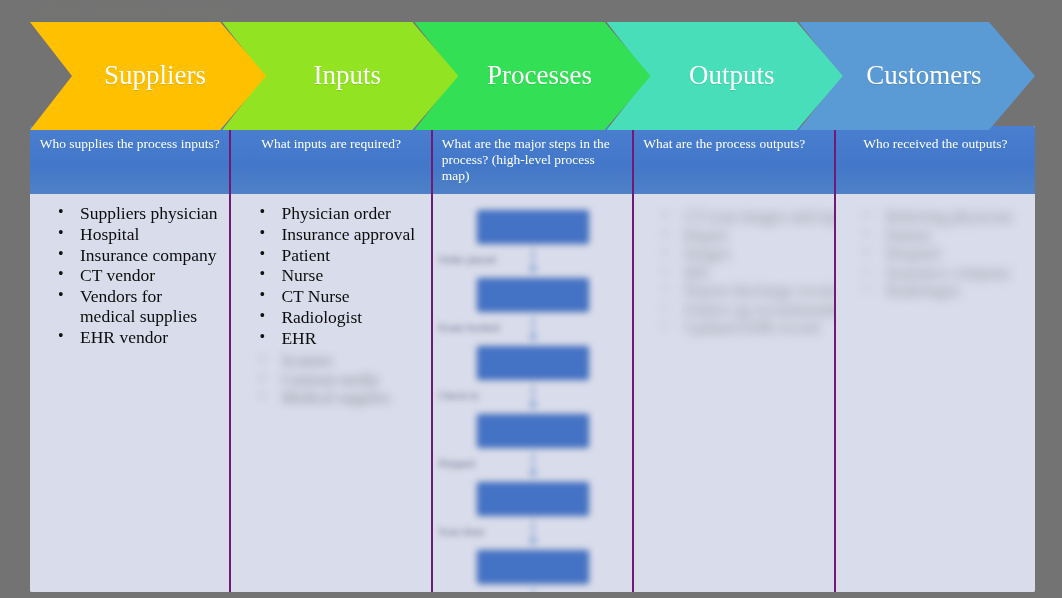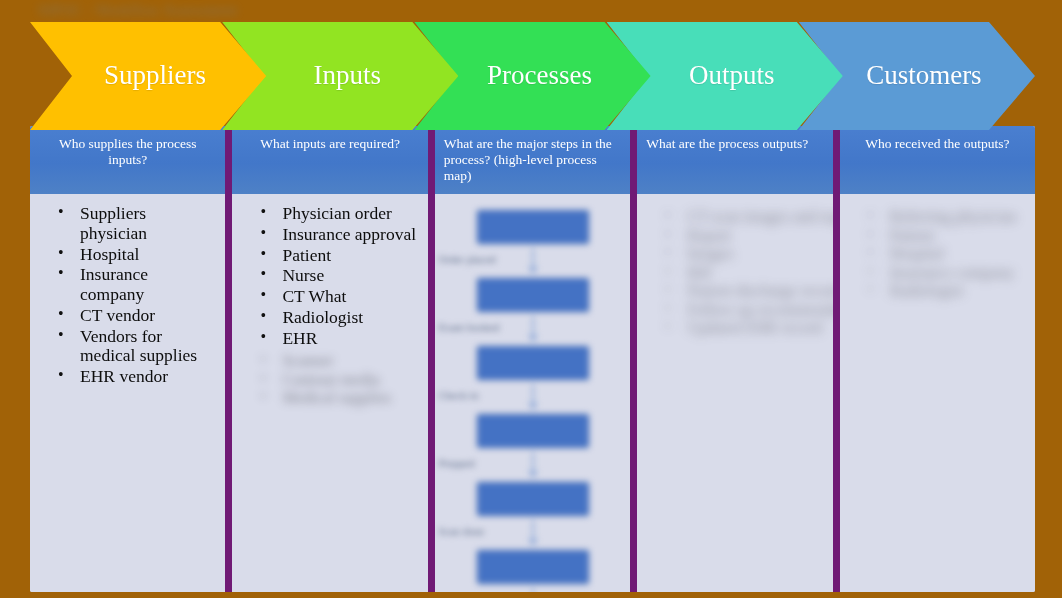--- a/index.html
+++ b/index.html
@@ -8,21 +8,21 @@
     width: 1062px; height: 598px;
     background: #ffffff;
     font-family: "Liberation Serif", "DejaVu Serif", serif;
     overflow: hidden;
   }
 
   #canvas {
     position: relative;
     width: 1062px;
     height: 598px;
-    background: #a16207;
+    background: #737373;
   }
 
   
   .slide-title {
     position: absolute;
     left: 38px; top: 2px;
     width: 300px; height: 20px;
     font-size: 15px;
     color: #7a7a72;
     white-space: nowrap;
@@ -65,21 +65,21 @@
     display: flex;
     background: #d9dcea;
     border-radius: 2px;
     overflow: hidden;
   }
   .col {
     flex: 1 1 0;
     display: flex;
     flex-direction: column;
     min-width: 0;
-    border-right: 7px solid #701a75;
+    border-right: 2px solid #701a75;
   }
   .col:last-child { border-right: none; }
 
   .col-head {
     height: 68px;
     background: linear-gradient(180deg, #4a7fd0 0%, #4277c9 55%, #4e81c6 100%);
     color: #ffffff;
     font-size: 13.5px;
     line-height: 1.18;
     padding: 10px 9px 6px 9px;
@@ -231,21 +231,21 @@
     </div>
 
     <div class="col">
       <div class="col-head" style="text-align: center;">What inputs are required?</div>
       <div class="col-body">
         <ul class="bullets">
           <li>Physician order</li>
           <li>Insurance approval</li>
           <li>Patient</li>
           <li>Nurse</li>
-          <li>CT What</li>
+          <li>CT Nurse</li>
           <li>Radiologist</li>
           <li>EHR</li>
         </ul>
         <ul class="redacted-list">
           <li>Scanner</li>
           <li>Contrast media</li>
           <li>Medical supplies</li>
         </ul>
       </div>
     </div>

